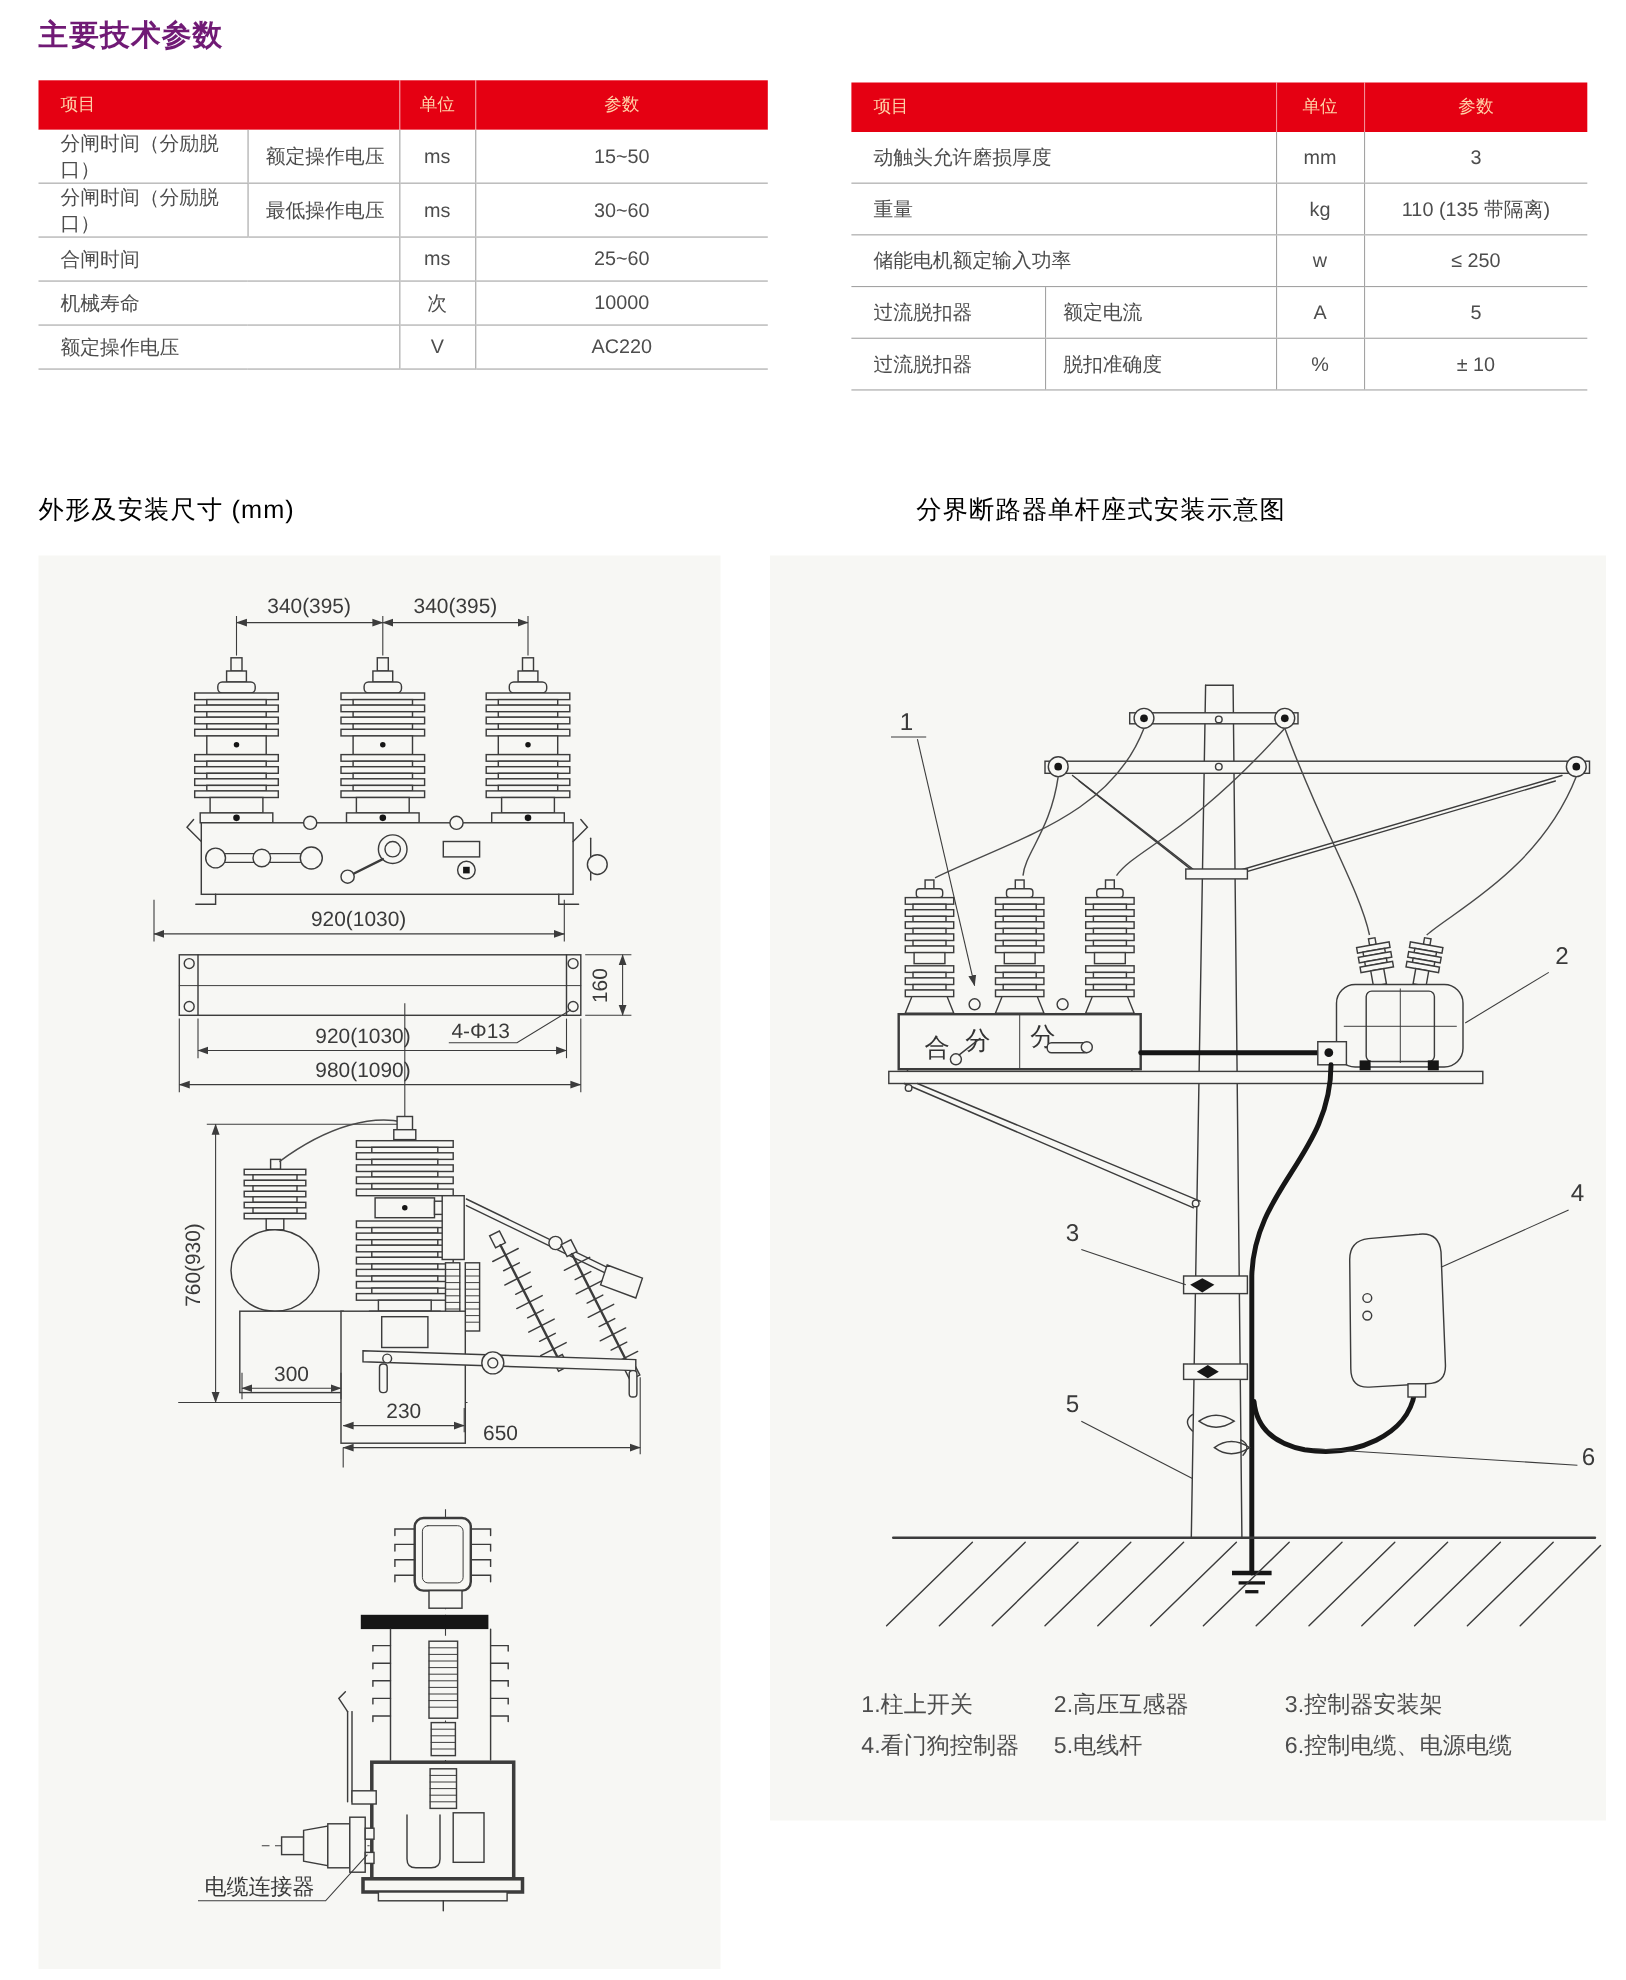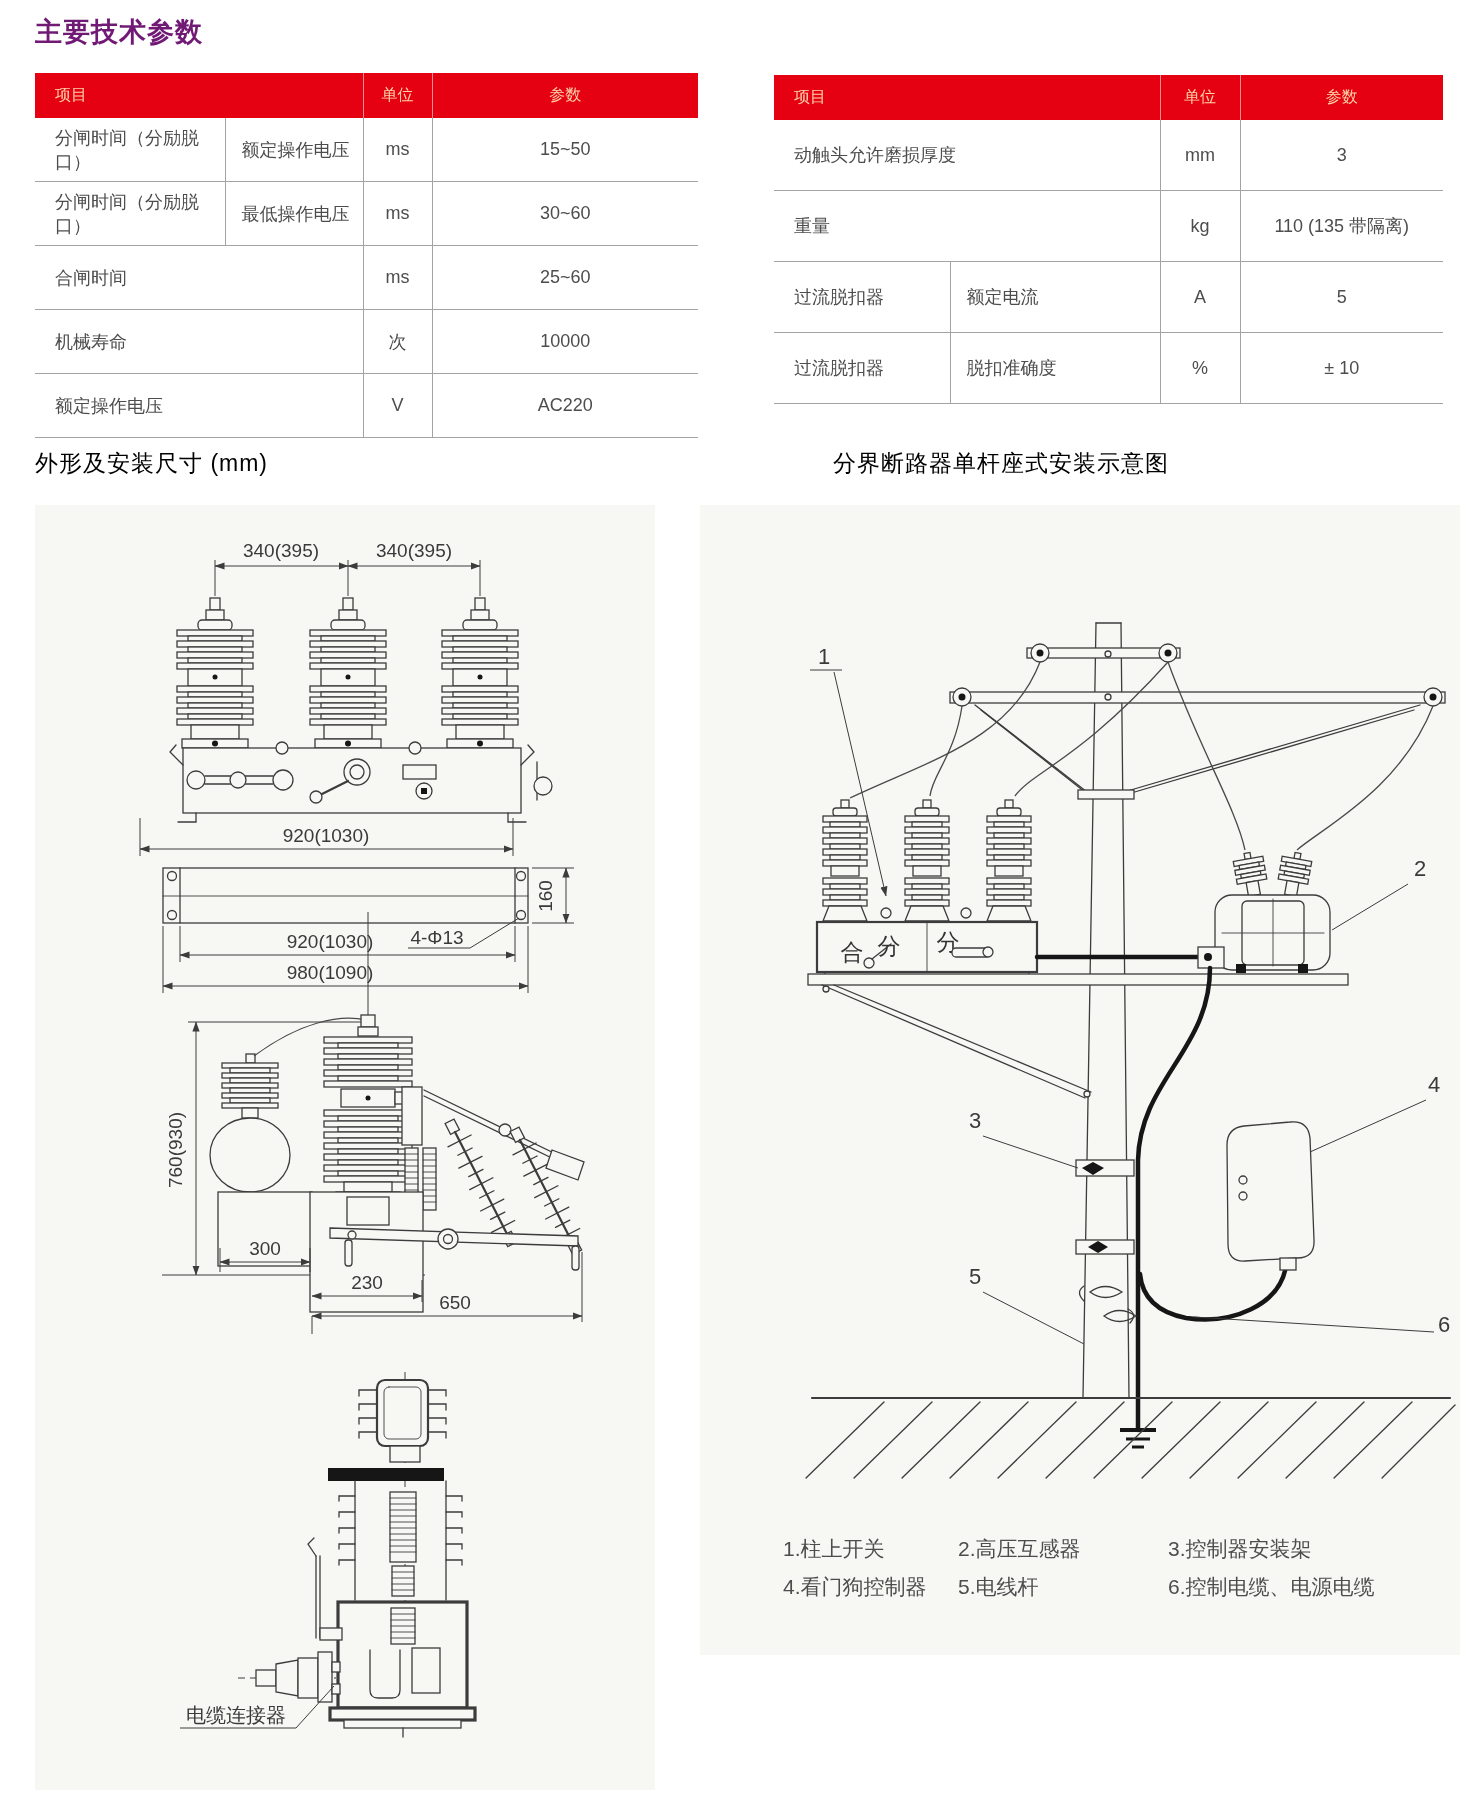--- a/index.html
+++ b/index.html
@@ -16,21 +16,21 @@
   #tbl-right{left:774px;top:75px;width:669px;}
   .ptable th{background:#e50012;color:#ffd2a8;font-size:16px;font-weight:500;
         text-align:left;padding:0 0 0 20px;height:45px;}
   .ptable th.c{text-align:center;padding:0;}
   .ptable th + th{border-left:1px solid rgba(255,255,255,0.55);}
   .ptable td{font-size:18px;color:#4d4d4d;border-bottom:1px solid #a3a3a3;
         padding:0 0 0 20px;background:#fff;}
   #tbl-left td{height:39px;}
   #tbl-right td{height:46px;}
   .ptable td.sub{border-left:1px solid #a3a3a3;padding-left:16px;}
-  .ptable td.unit,.ptable td.param{border-left:1px solid #a3a3a3;text-align:center;padding:12px;}
+  .ptable td.unit,.ptable td.param{border-left:1px solid #a3a3a3;text-align:center;padding:0;}
 
   
   .ln{fill:none;stroke:#3c3c3c;stroke-width:1.3;stroke-linecap:round;}
   .lnf{fill:#f7f7f4;stroke:#3c3c3c;stroke-width:1.3;}
   .thin{stroke-width:0.9;}
   .thick{stroke-width:2.2;}
   .bold3{stroke-width:3.2;}
   .blk{fill:#161616;stroke:none;}
   .dim{stroke:#3c3c3c;stroke-width:1;fill:none;}
   .dash{stroke-dasharray:7 5;}
@@ -107,20 +107,25 @@
     </tr>
     <tr>
       <td colspan="2">动触头允许磨损厚度</td>
       <td class="unit">mm</td>
       <td class="param">3</td>
     </tr>
     <tr>
       <td colspan="2">重量</td>
       <td class="unit">kg</td>
       <td class="param">110 (135 带隔离)</td>
+    </tr>
+    <tr>
+      <td colspan="2">储能电机额定输入功率</td>
+      <td class="unit">w</td>
+      <td class="param">≤ 250</td>
     </tr>
     <tr>
       <td>过流脱扣器</td>
       <td class="sub">额定电流</td>
       <td class="unit">A</td>
       <td class="param">5</td>
     </tr>
     <tr>
       <td>过流脱扣器</td>
       <td class="sub">脱扣准确度</td>

